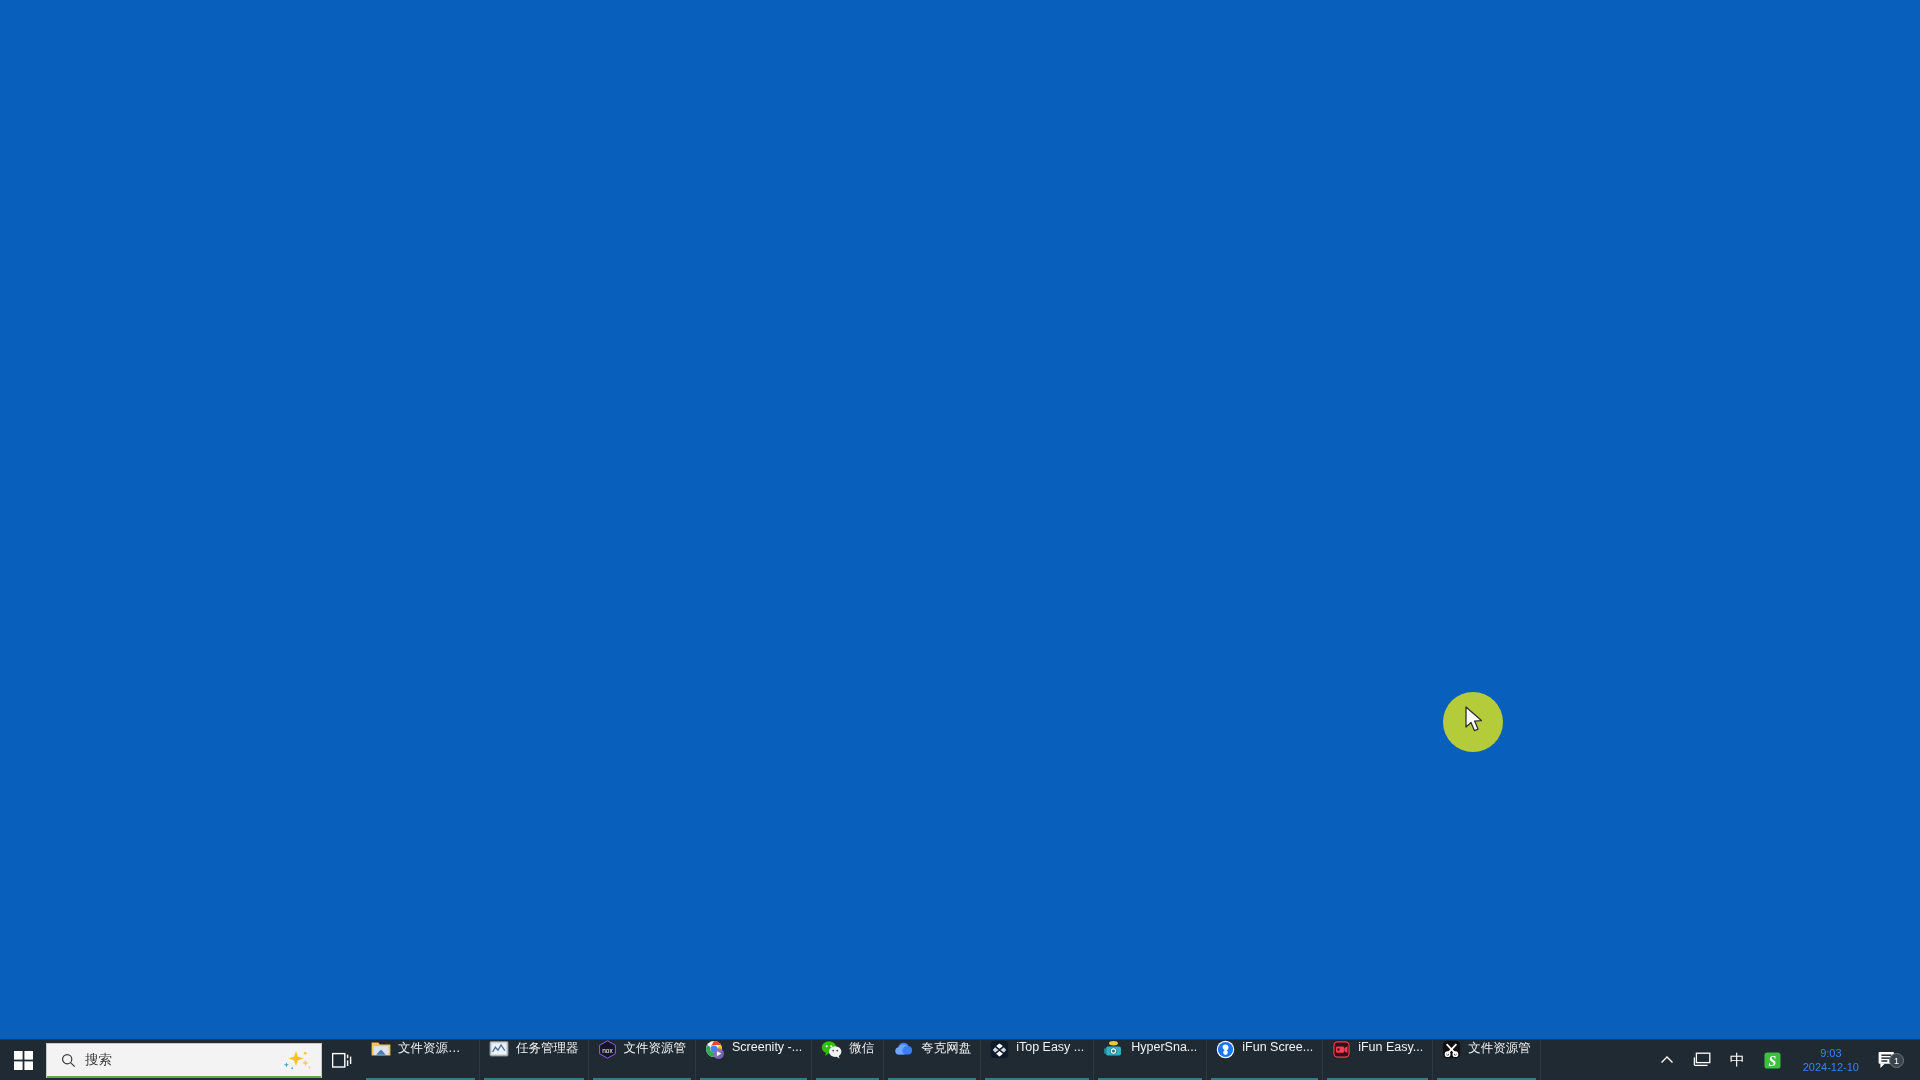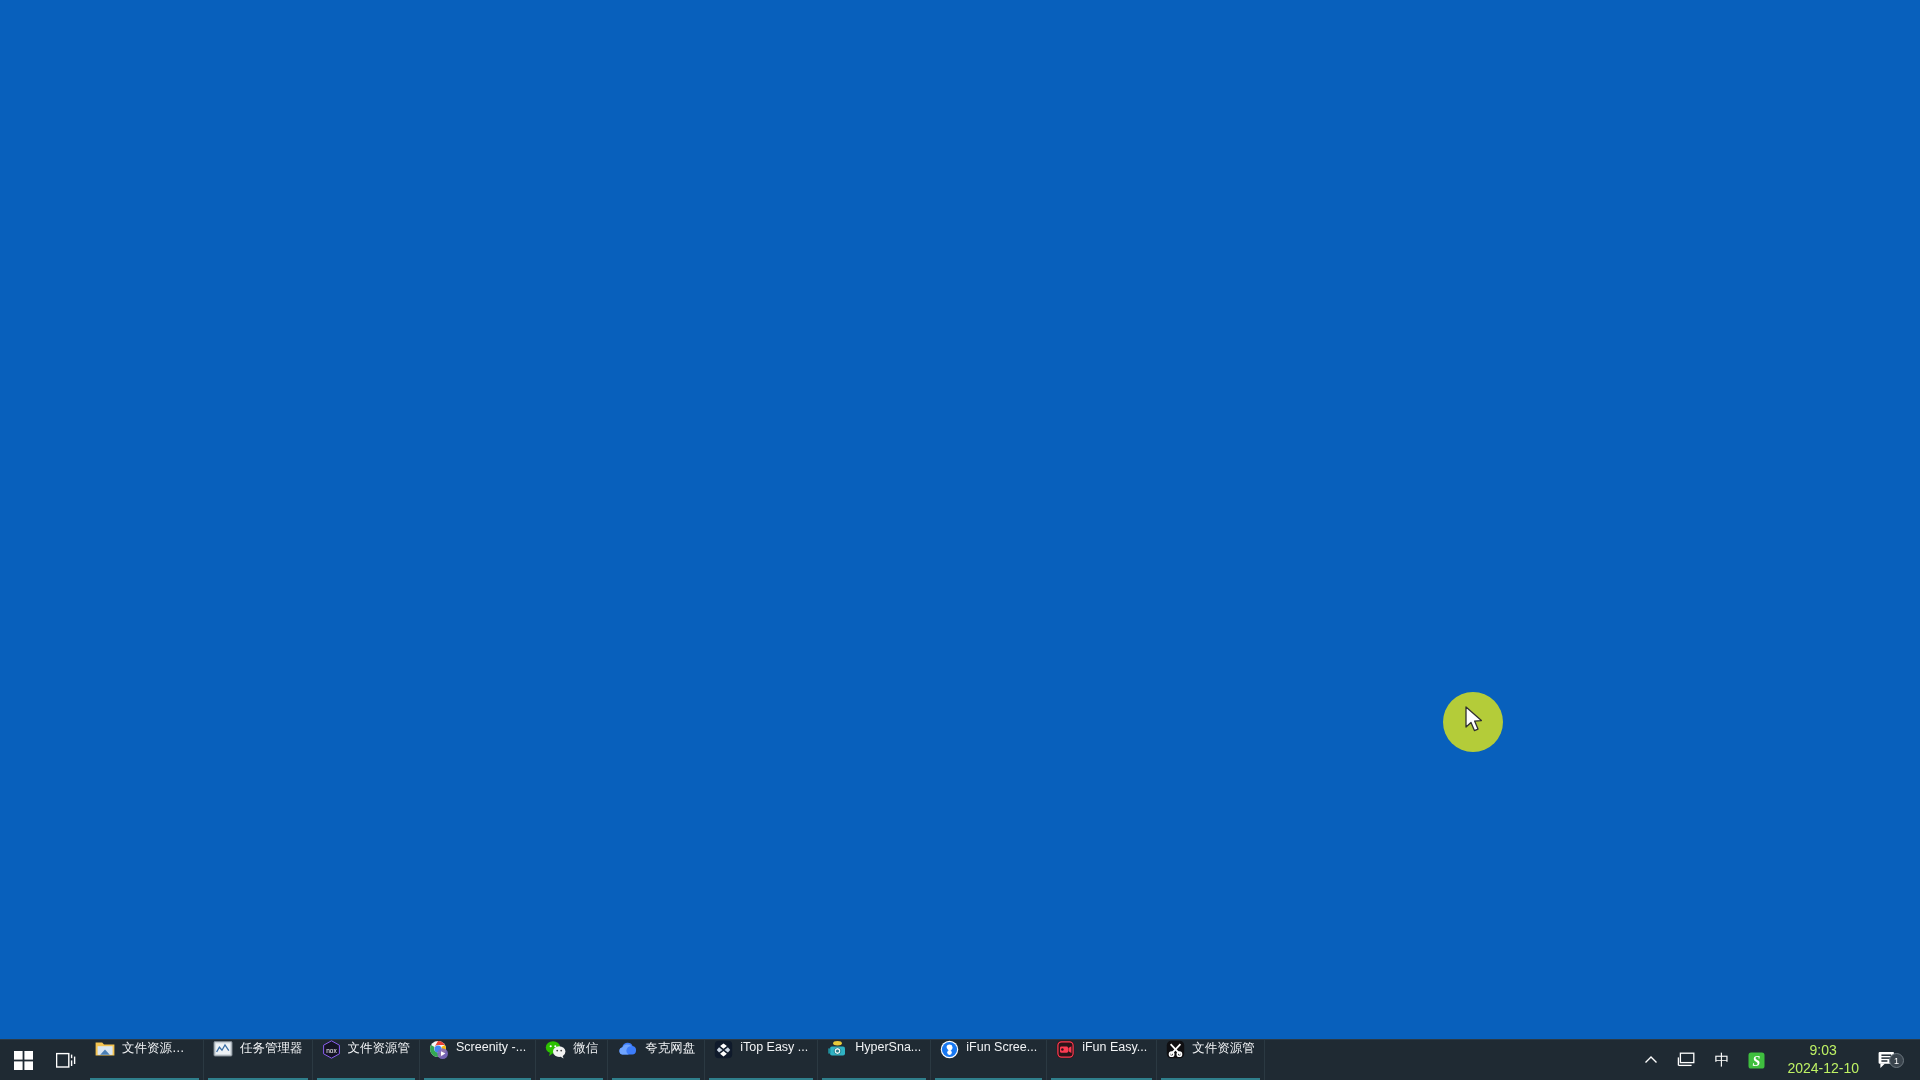--- a/index.html
+++ b/index.html
@@ -91,21 +91,21 @@
     position:absolute; left:4px; right:4px; bottom:0; height:2px; background:#2f7f8c;
   }
 
   .tb-tray {
     flex:0 0 auto; display:flex; align-items:center; gap:0; padding-right:4px;
   }
   .tray-btn { padding:0 9px; display:flex; align-items:center; height:100%; }
   .tray-ime { font-size:15px; color:#fff; }
   .tb-clock {
     display:flex; flex-direction:column; align-items:center; justify-content:center;
-    padding:0 12px; line-height:1.28; font-size:14px; color:#bef264;
+    padding:0 12px; line-height:1.28; font-size:11px; color:#3b82f6;
   }
   .tb-notif { position:relative; padding:0 12px 0 6px; display:flex; align-items:center; }
   .notif-badge {
     position:absolute; right:6px; bottom:2px;
     width:15px; height:15px; border-radius:50%;
     background:#3a444d; color:#fff; font-size:9px;
     display:flex; align-items:center; justify-content:center;
     border:1px solid #6d7880;
   }
   .tb-showdesktop { width:6px; border-left:1px solid #3a4750; }
@@ -129,20 +129,36 @@
 
   <div class="tb-start">
     <svg class="win-logo" width="19" height="19" viewBox="0 0 19 19">
       <rect x="0" y="0" width="8.6" height="8.6" fill="#ffffff"></rect>
       <rect x="10.4" y="0" width="8.6" height="8.6" fill="#ffffff"></rect>
       <rect x="0" y="10.4" width="8.6" height="8.6" fill="#ffffff"></rect>
       <rect x="10.4" y="10.4" width="8.6" height="8.6" fill="#ffffff"></rect>
     </svg>
   </div>
 
+  <div class="tb-search">
+    <svg width="15" height="15" viewBox="0 0 16 16">
+      <circle cx="6.6" cy="6.6" r="4.9" fill="none" stroke="#3a3a3a" stroke-width="1.3"></circle>
+      <line x1="10.2" y1="10.2" x2="14.6" y2="14.6" stroke="#3a3a3a" stroke-width="1.3"></line>
+    </svg>
+    <span class="srch-label">搜索</span>
+    <svg width="30" height="22" viewBox="0 0 30 22">
+      <path d="M13 2 L14.9 7.6 L20.5 9.5 L14.9 11.4 L13 17 L11.1 11.4 L5.5 9.5 L11.1 7.6 Z" fill="#f5c321"></path>
+      <path d="M22.4 10.6 L23.3 13.1 L25.8 14 L23.3 14.9 L22.4 17.4 L21.5 14.9 L19 14 L21.5 13.1 Z" fill="#f7d24b"></path>
+      <path d="M3.4 13.2 L4.1 15.1 L6 15.8 L4.1 16.5 L3.4 18.4 L2.7 16.5 L0.8 15.8 L2.7 15.1 Z" fill="#3fa7dd"></path>
+      <circle cx="22.2" cy="4.3" r="1.25" fill="#f5c321"></circle>
+      <circle cx="26.6" cy="18.6" r="1" fill="#f2cf5e"></circle>
+      <circle cx="9.2" cy="19.2" r="0.9" fill="#3fa7dd"></circle>
+    </svg>
+    <div class="srch-underline"></div>
+  </div>
 
   <div class="tb-taskview">
     <svg width="20" height="17" viewBox="0 0 20 17">
       <rect x="0.6" y="1.6" width="12.2" height="13.4" fill="none" stroke="#ffffff" stroke-width="1.4"></rect>
       <line x1="15.6" y1="2.6" x2="15.6" y2="6.2" stroke="#ffffff" stroke-width="1.4"></line>
       <line x1="15.6" y1="8.4" x2="15.6" y2="14" stroke="#ffffff" stroke-width="1.4"></line>
       <line x1="18.6" y1="4.6" x2="18.6" y2="12" stroke="#ffffff" stroke-width="1.4"></line>
     </svg>
   </div>
 

